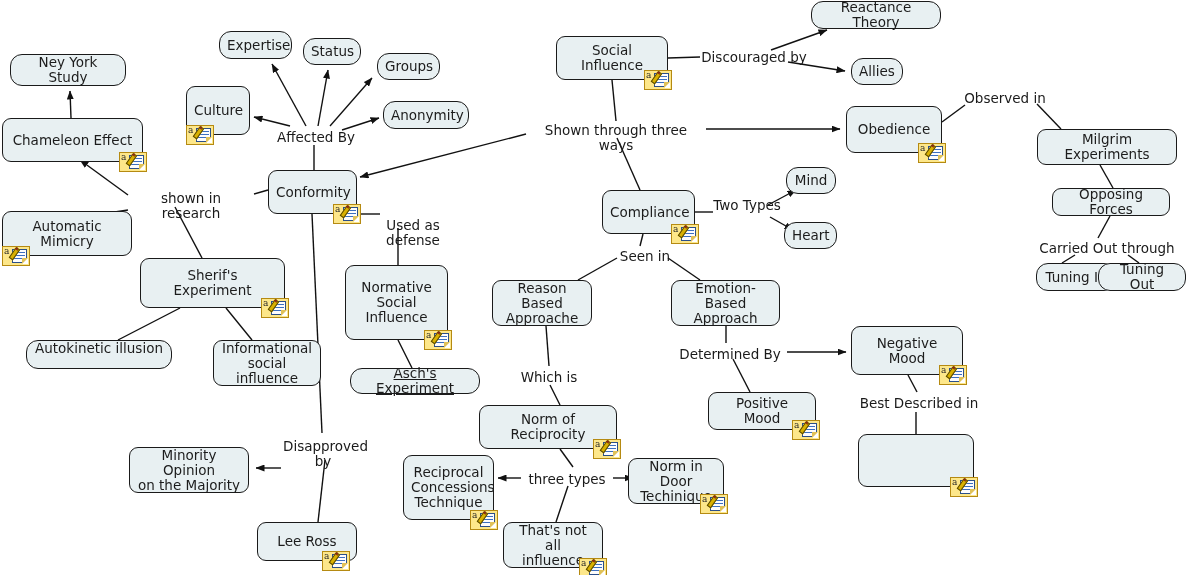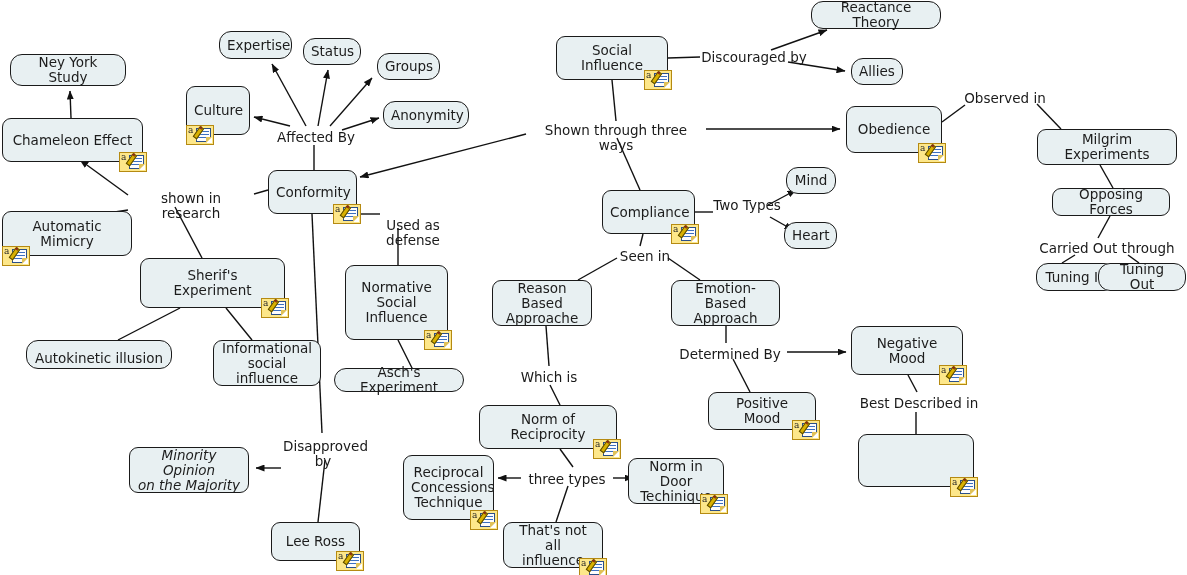--- a/index.html
+++ b/index.html
@@ -30,21 +30,21 @@
     background: #e8f0f2;
     border: 1.4px solid #1a1a1a;
     border-radius: 9px;
     display: flex;
     align-items: center;
     justify-content: center;
     text-align: center;
     color: #1c1c1c;
     font-size: 13.5px;
     line-height: 15px;
-    padding: 2px 7px;
+    padding: 12px 7px;
     z-index: 2;
     white-space: pre-line;
   }
   .node.pill { border-radius: 12px; }
   .node-label { display: block; width: 100%; }
 
   
   .note {
     position: absolute;
     width: 26px;
@@ -192,24 +192,24 @@
       <div class="node pill" style="left: 303px; top: 38px; width: 58px; height: 27px;"><span class="node-label">Status</span></div>
       <div class="node pill" style="left: 368px; top: 53px; width: 63px; height: 27px; margin-left: 9px;"><span class="node-label">Groups</span></div>
       <div class="node pill" style="left: 383px; top: 101px; width: 86px; height: 28px;"><span class="node-label">Anonymity</span></div>
       <div class="node" style="left: 268px; top: 170px; width: 89px; height: 44px;"><span class="node-label">Conformity</span><div class="note" style="top: 33px; left: 64px;"><div class="paper"></div><div class="a">a</div><div class="pad"><div class="l l1"></div><div class="l l2"></div><div class="l l3"></div></div><div class="pencil"></div><div class="tip"></div><div class="fold"></div></div></div>
       <div class="node" style="left: 140px; top: 258px; width: 145px; height: 50px;"><span class="node-label">Sherif's Experiment</span><div class="note" style="top: 39px; left: 120px;"><div class="paper"></div><div class="a">a</div><div class="pad"><div class="l l1"></div><div class="l l2"></div><div class="l l3"></div></div><div class="pencil"></div><div class="tip"></div><div class="fold"></div></div></div>
       <div class="node pill" style="left: 26px; top: 340px; width: 146px; height: 29px; align-items: flex-end;"><span class="node-label">Autokinetic illusion</span></div>
       <div class="node" style="left: 213px; top: 340px; width: 108px; height: 46px;"><span class="node-label">Informational
 social influence</span></div>
       <div class="node" style="left: 345px; top: 265px; width: 103px; height: 75px;"><span class="node-label">Normative
 Social Influence</span><div class="note" style="top: 64px; left: 78px;"><div class="paper"></div><div class="a">a</div><div class="pad"><div class="l l1"></div><div class="l l2"></div><div class="l l3"></div></div><div class="pencil"></div><div class="tip"></div><div class="fold"></div></div></div>
-      <div class="node pill" style="left: 334px; top: 368px; width: 130px; height: 24px;"><span class="node-label">Asch's Experiment</span></div>
-      <div class="node" style="left: 129px; top: 447px; width: 120px; height: 46px; font-style: italic;"><span class="node-label">Minority Opinion
+      <div class="node pill" style="left: 350px; top: 368px; width: 130px; height: 24px; text-decoration: underline;"><span class="node-label">Asch's Experiment</span></div>
+      <div class="node" style="left: 129px; top: 447px; width: 120px; height: 46px;"><span class="node-label">Minority Opinion
 on the Majority</span></div>
-      <div class="node" style="left: 271px; top: 522px; width: 89px; height: 39px; text-align: center;"><span class="node-label">Lee Ross</span><div class="note" style="top: 28px; left: 64px;"><div class="paper"></div><div class="a">a</div><div class="pad"><div class="l l1"></div><div class="l l2"></div><div class="l l3"></div></div><div class="pencil"></div><div class="tip"></div><div class="fold"></div></div></div>
+      <div class="node" style="left: 257px; top: 522px; width: 100px; height: 39px; text-align: center;"><span class="node-label">Lee Ross</span><div class="note" style="top: 28px; left: 64px;"><div class="paper"></div><div class="a">a</div><div class="pad"><div class="l l1"></div><div class="l l2"></div><div class="l l3"></div></div><div class="pencil"></div><div class="tip"></div><div class="fold"></div></div></div>
       <div class="node" style="left: 556px; top: 36px; width: 112px; height: 44px;"><span class="node-label">Social Influence</span><div class="note" style="top: 33px; left: 87px;"><div class="paper"></div><div class="a">a</div><div class="pad"><div class="l l1"></div><div class="l l2"></div><div class="l l3"></div></div><div class="pencil"></div><div class="tip"></div><div class="fold"></div></div></div>
       <div class="node pill" style="left: 811px; top: 1px; width: 130px; height: 28px;"><span class="node-label">Reactance Theory</span></div>
       <div class="node pill" style="left: 851px; top: 58px; width: 52px; height: 27px;"><span class="node-label">Allies</span></div>
       <div class="node" style="left: 846px; top: 106px; width: 96px; height: 47px;"><span class="node-label">Obedience</span><div class="note" style="top: 36px; left: 71px;"><div class="paper"></div><div class="a">a</div><div class="pad"><div class="l l1"></div><div class="l l2"></div><div class="l l3"></div></div><div class="pencil"></div><div class="tip"></div><div class="fold"></div></div></div>
       <div class="node" style="left: 1037px; top: 129px; width: 140px; height: 36px;"><span class="node-label">Milgrim Experiments</span></div>
       <div class="node" style="left: 1052px; top: 188px; width: 118px; height: 28px;"><span class="node-label">Opposing Forces</span></div>
       <div class="node pill" style="left: 1005px; top: 263px; width: 80px; height: 28px; margin-left: 31px;"><span class="node-label">Tuning In</span></div>
       <div class="node pill" style="left: 1098px; top: 263px; width: 88px; height: 28px;"><span class="node-label">Tuning Out</span></div>
       <div class="node" style="left: 602px; top: 190px; width: 93px; height: 44px;"><span class="node-label">Compliance</span><div class="note" style="top: 33px; left: 68px;"><div class="paper"></div><div class="a">a</div><div class="pad"><div class="l l1"></div><div class="l l2"></div><div class="l l3"></div></div><div class="pencil"></div><div class="tip"></div><div class="fold"></div></div></div>
       <div class="node pill" style="left: 786px; top: 167px; width: 50px; height: 27px;"><span class="node-label">Mind</span></div>

